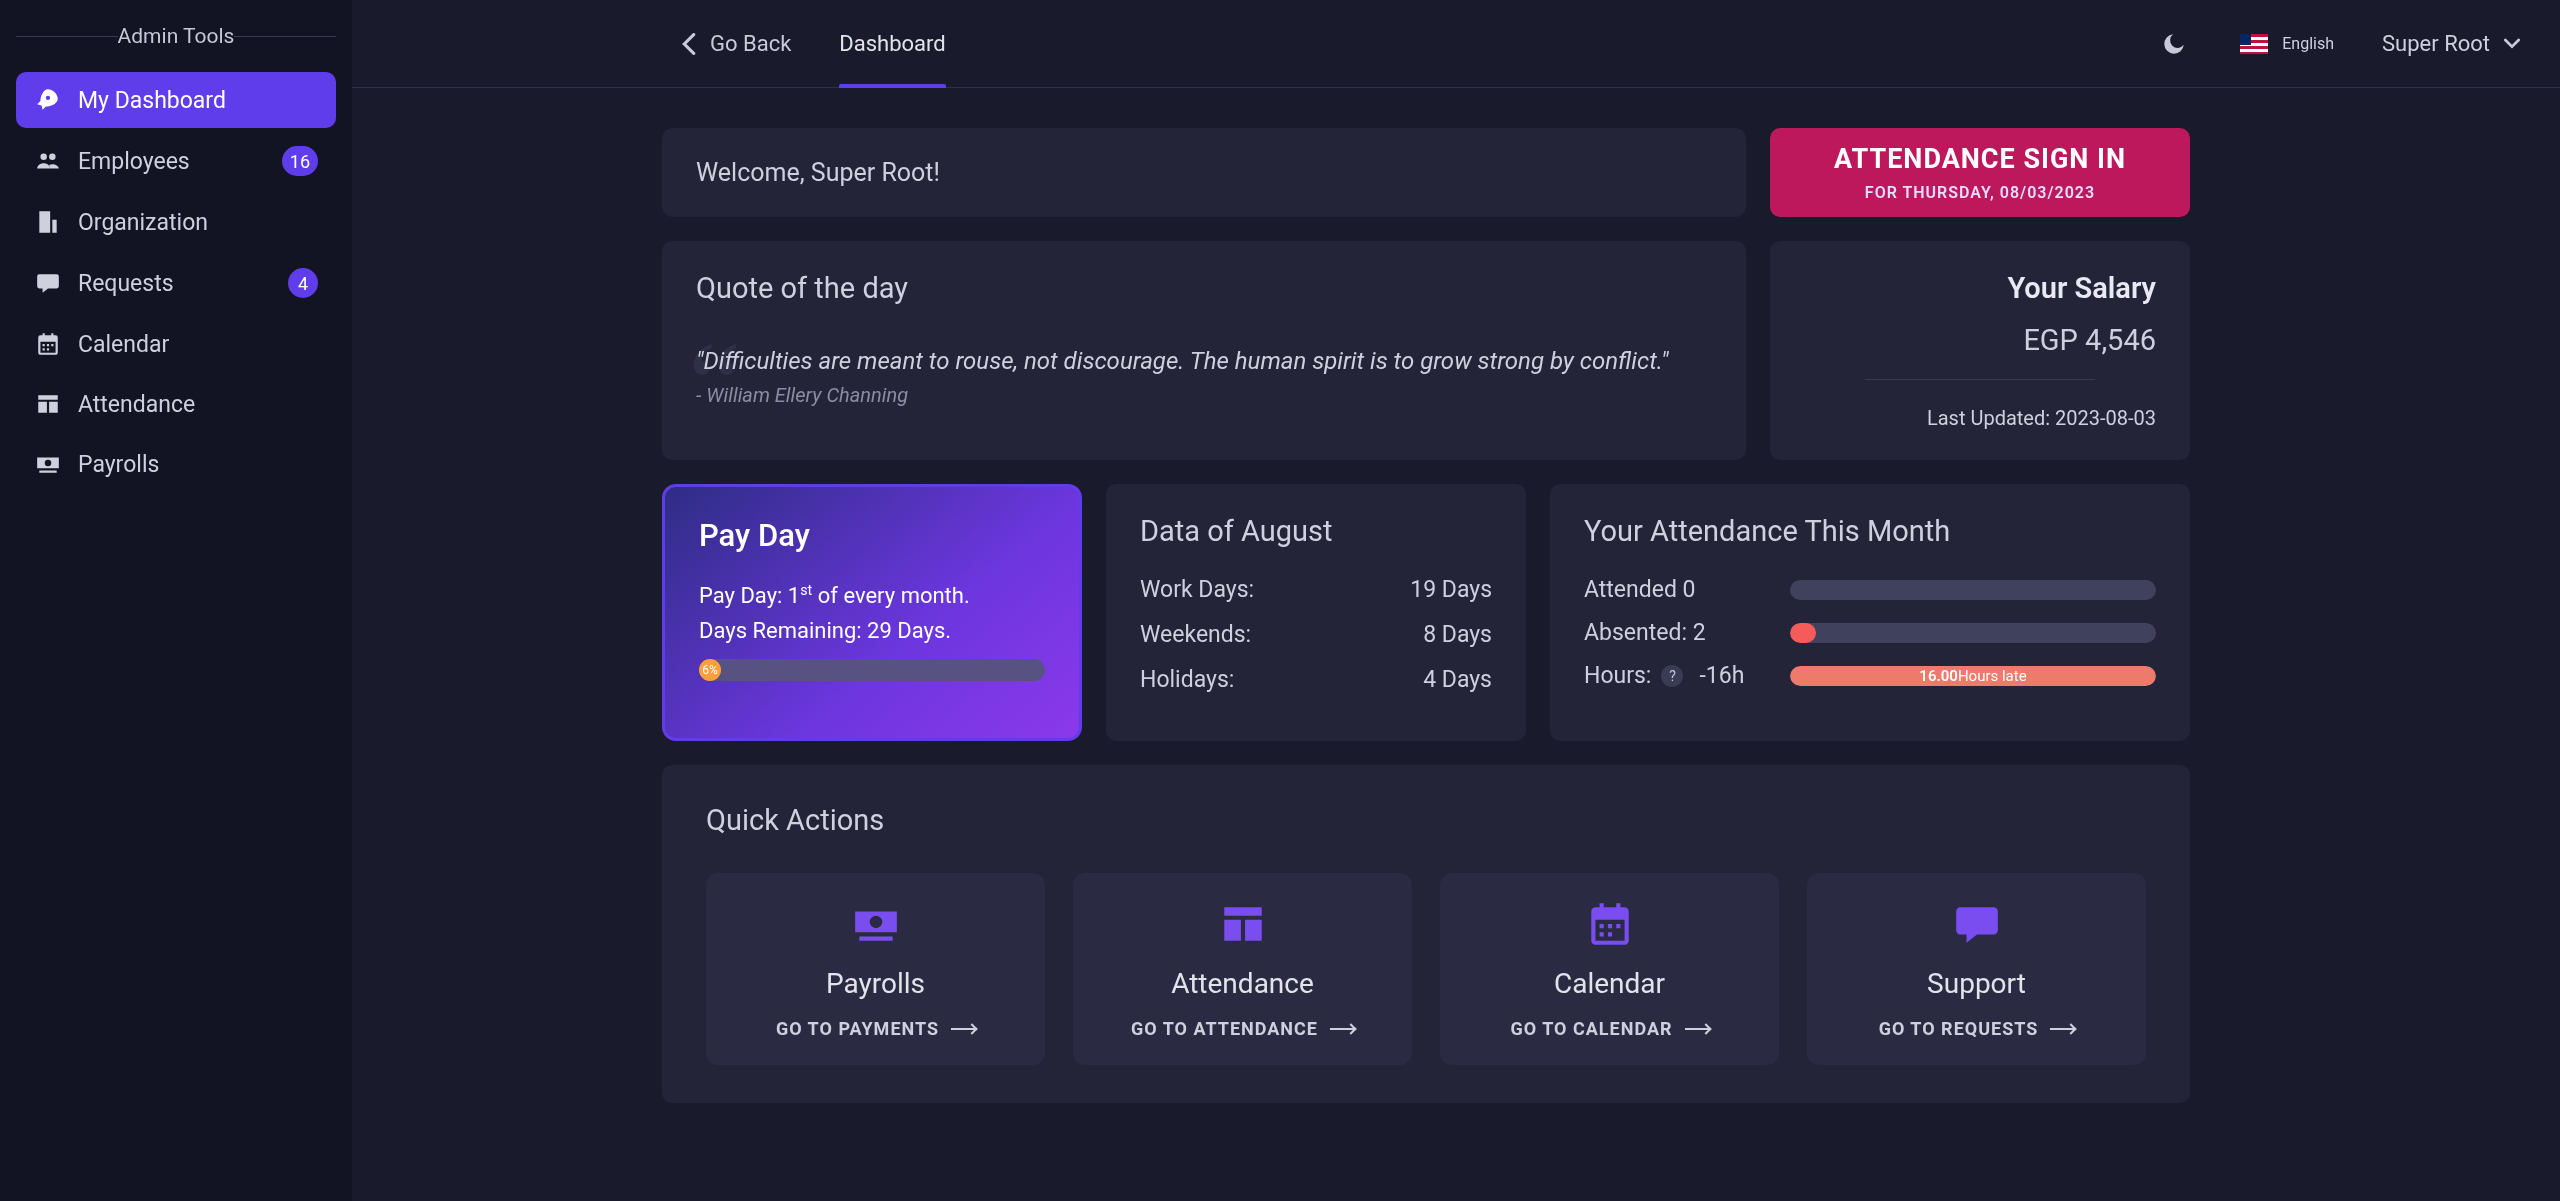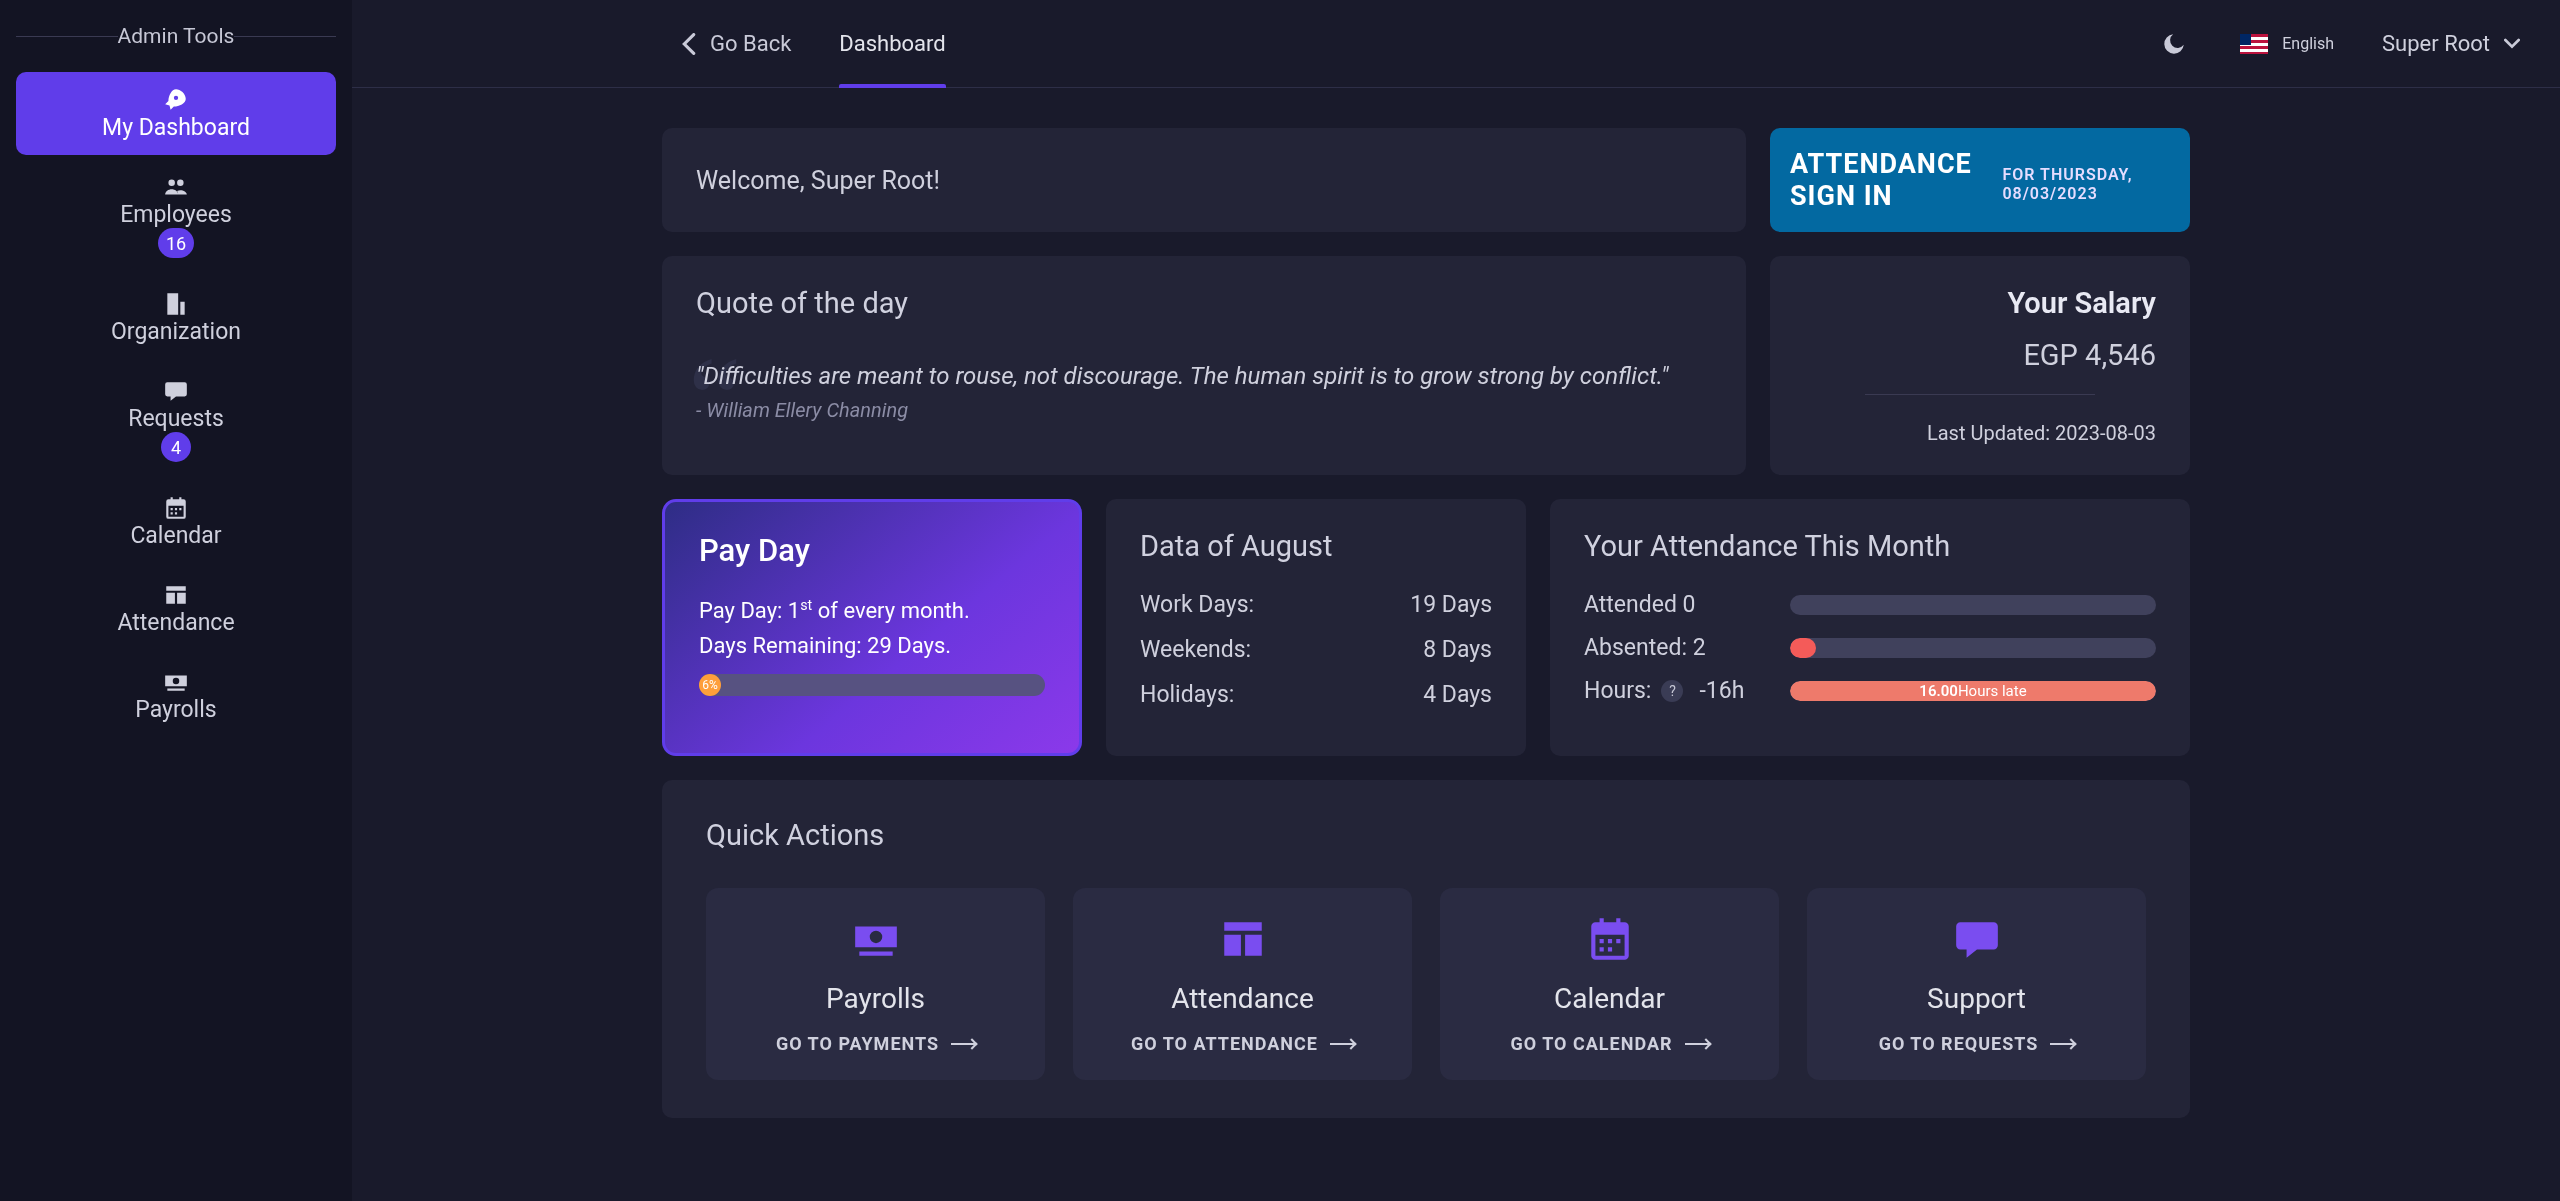--- a/index.html
+++ b/index.html
@@ -21,27 +21,26 @@
   padding:24px 16px;
   flex-shrink:0;
 }
 .sidebar-title {
   display:flex; align-items:center; justify-content:center; gap:0;
   margin-bottom:24px;
 }
 .sidebar-title-line { flex:1; height:1px; background:#3a3a52; }
 .sidebar-title-text { font-size:21px; color:#c6c7d5; }
 .sidebar-item {
-  display:flex; align-items:center; 
+  display:flex; align-items:center; gap:16px;
   padding:14px 18px;
   border-radius:10px;
   font-size:23px;
   cursor:pointer;
   margin-bottom:4px;
-  flex-direction:column;
 }
 .sidebar-item.active { background:#603dea; color:#fff; }
 .sidebar-item .icon { width:28px; height:28px; display:inline-flex; align-items:center; justify-content:center; }
 .sidebar-item .label { flex:1; color:inherit; }
 .sidebar-item:not(.active) .label { color:#cfd0dd; }
 .sidebar-item svg { fill:#cfd0dd; }
 .sidebar-item.active svg { fill:#fff; }
 .badge {
   background:#603dea; color:#fff;
   min-width:30px; height:30px; border-radius:15px;
@@ -67,23 +66,23 @@
 .tb-user { display:flex; align-items:center; gap:14px; font-size:22px; color:#cfd0dd; margin-left:48px; cursor:pointer; }
 .flag { width:28px; height:20px; background:linear-gradient(#bb133e 0 15%, #fff 15% 30%, #bb133e 30% 45%, #fff 45% 60%, #bb133e 60% 75%, #fff 75% 90%, #bb133e 90% 100%); position:relative; }
 .flag::before { content:""; position:absolute; left:0; top:0; width:40%; height:55%; background:#002664; }
 
 
 .content { padding:40px 370px 40px 0; margin-left:310px; }
 .row { display:flex; gap:24px; margin-bottom:24px; }
 .card { background:#232437; border-radius:10px; padding:30px 34px; }
 .welcome-card { flex:1; display:flex; align-items:center; font-size:25px; color:#cfd0dd; }
 .attn-card {
-  width:420px; background:#0369a1; border-radius:10px;
-  display:flex; flex-direction:row; align-items:center; justify-content:center;
-  padding:20px; cursor:pointer;
+  width:420px; background:#be185d; border-radius:10px;
+  display:flex; flex-direction:column; align-items:center; justify-content:center;
+  cursor:pointer;
 }
 .attn-card-title { font-size:27px; font-weight:700; letter-spacing:1px; color:#fff; }
 .attn-card-sub { font-size:16px; font-weight:600; letter-spacing:1px; color:#e6ddff; margin-top:8px; }
 
 .quote-card { flex:1; position:relative; }
 .quote-head { font-size:29px; color:#d0d1df; margin-bottom:42px; }
 .quote-mark { position:absolute; left:26px; top:84px; font-size:120px; color:#2e3048; line-height:1; font-family:Georgia,serif;}
 .quote-text { font-style:italic; font-size:24px; color:#cfd0dd; position:relative; }
 .quote-author { font-style:italic; font-size:20px; color:#8b8ca5; margin-top:8px; }
 

